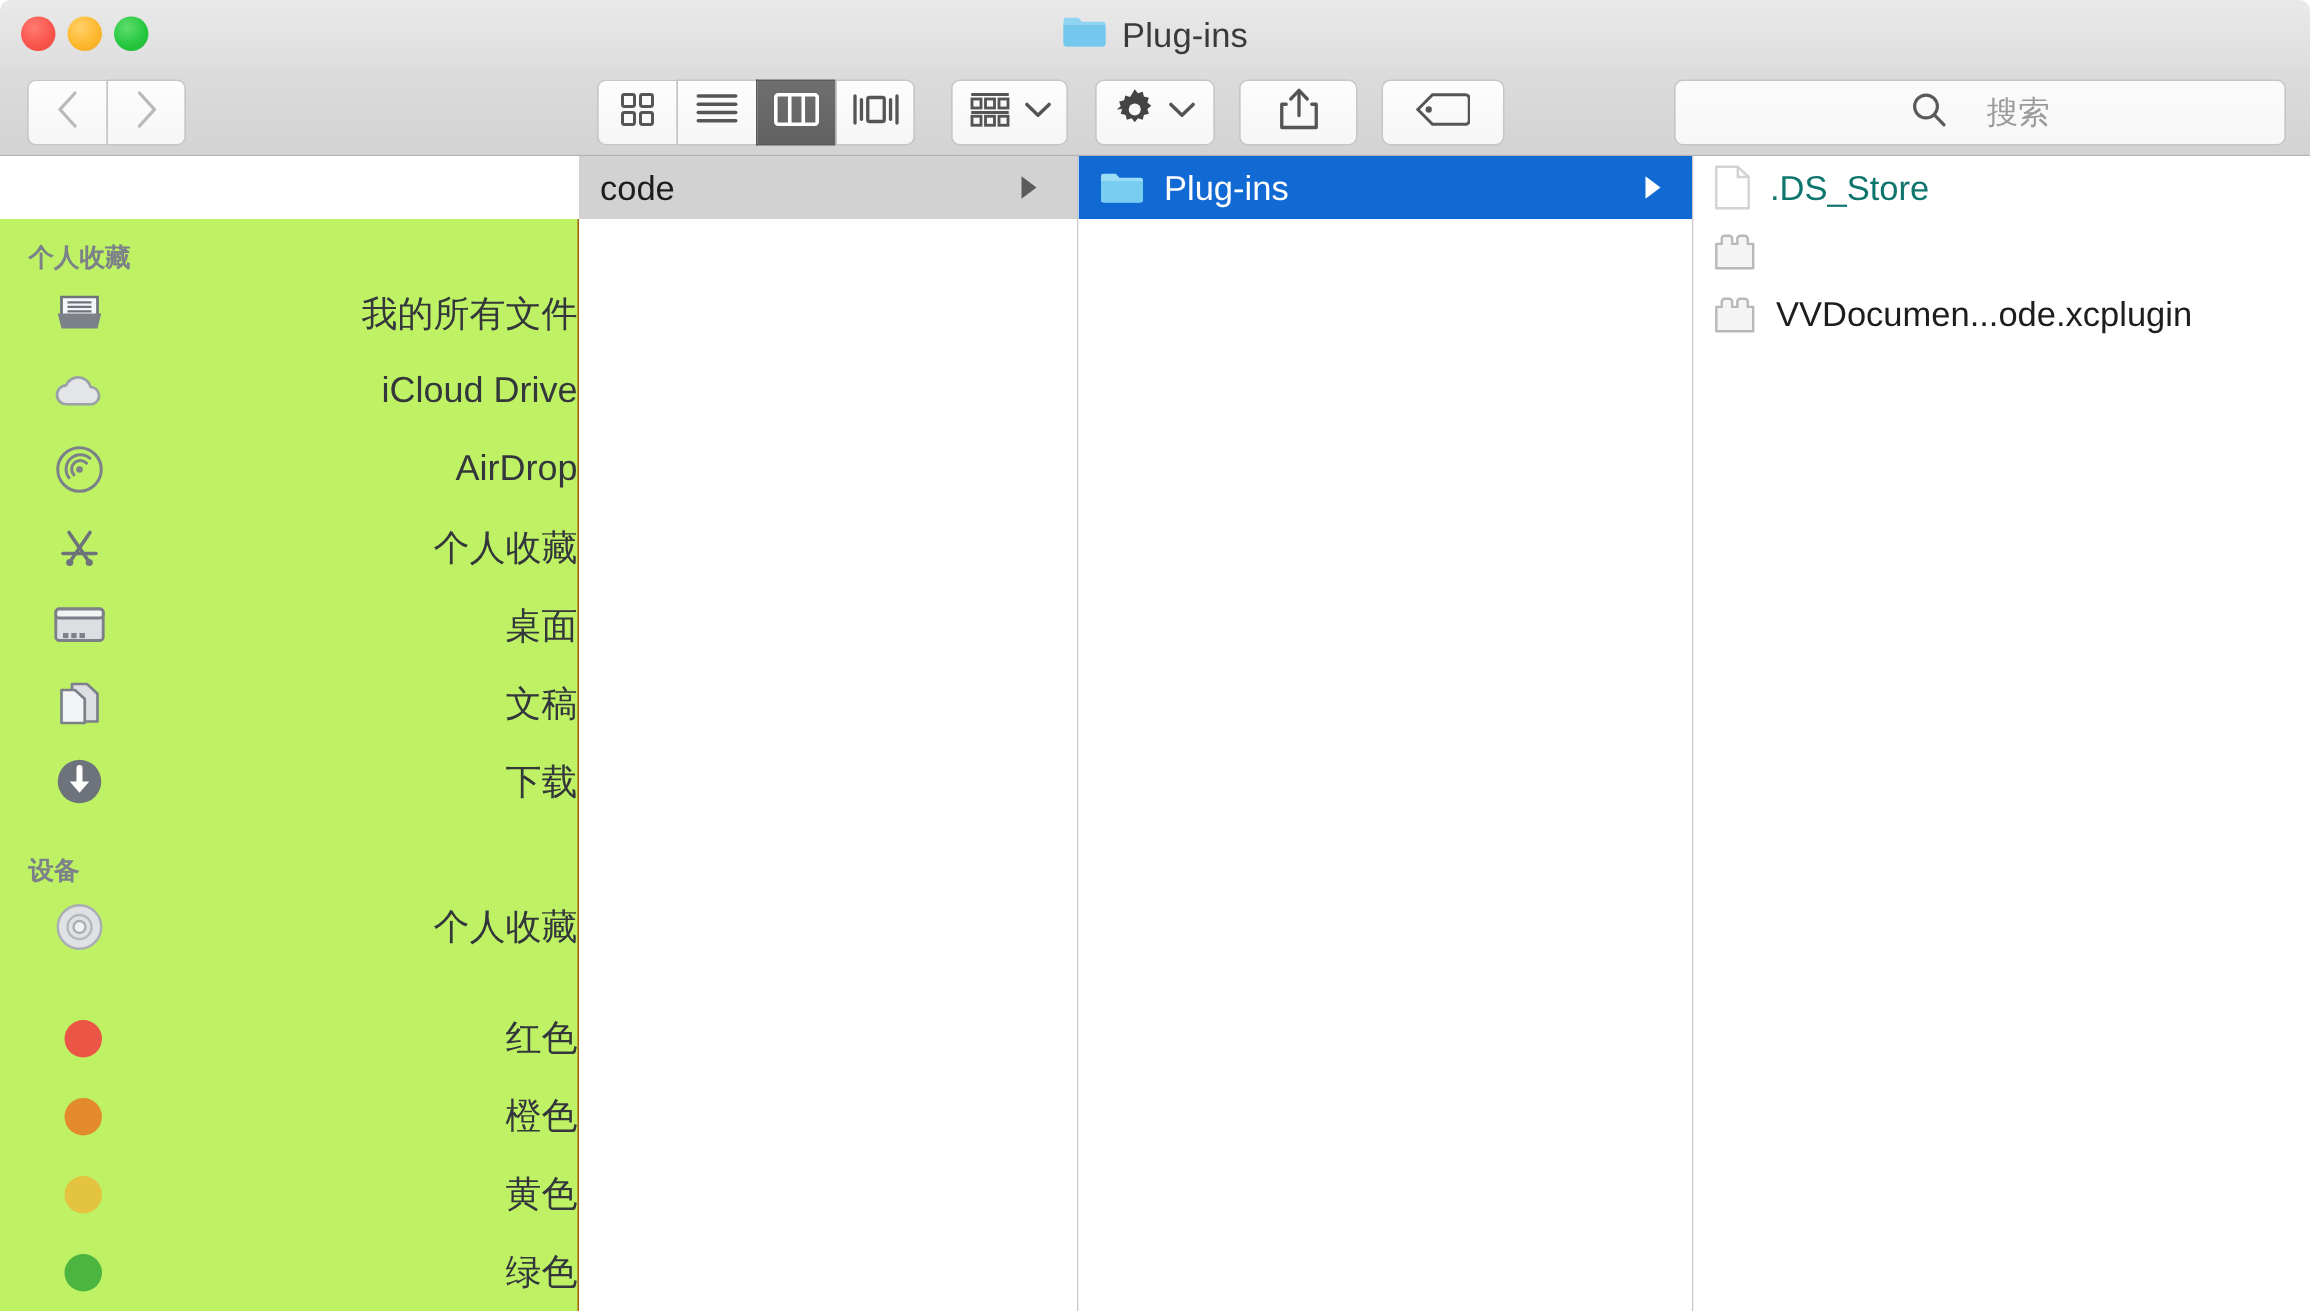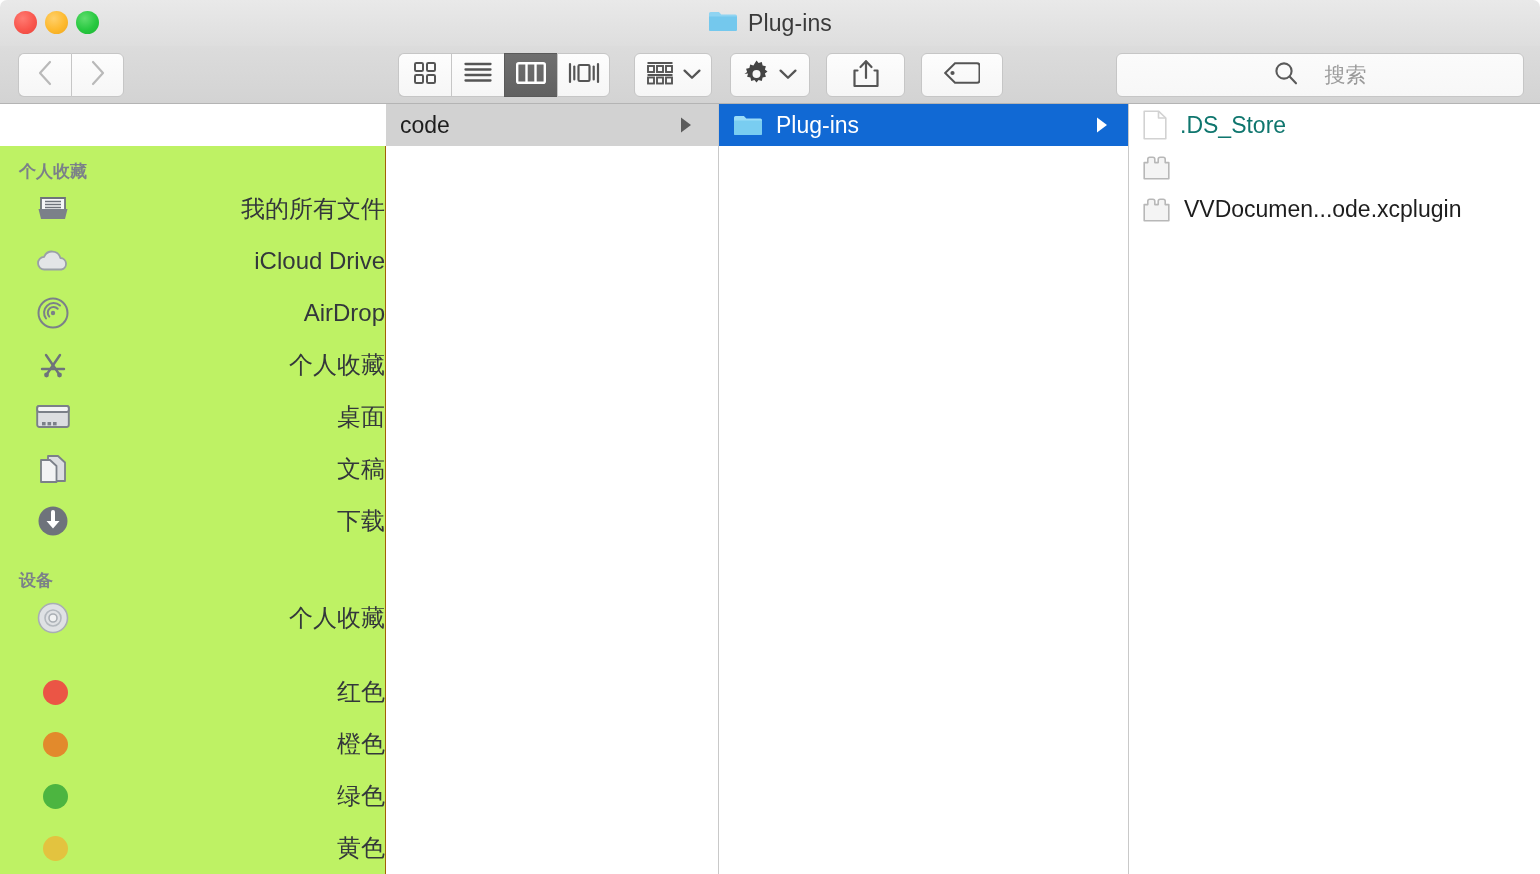--- a/index.html
+++ b/index.html
@@ -442,29 +442,29 @@
         <span class="sb-label">红色</span>
       </div>
       <div class="sb-row">
         <span class="sb-icon">
           <span class="tag-dot" style="background:#e28a2c"></span>
         </span>
         <span class="sb-label">橙色</span>
       </div>
       <div class="sb-row">
         <span class="sb-icon">
+          <span class="tag-dot" style="background:#e3c33f"></span>
+        </span>
+        <span class="sb-label">黄色</span>
+      </div>
+      <div class="sb-row">
+        <span class="sb-icon">
           <span class="tag-dot" style="background:#4cb540"></span>
         </span>
         <span class="sb-label">绿色</span>
-      </div>
-      <div class="sb-row">
-        <span class="sb-icon">
-          <span class="tag-dot" style="background:#e3c33f"></span>
-        </span>
-        <span class="sb-label">黄色</span>
       </div>
     </div>
 
     <div class="columns">
 
       <div class="col col-1">
         <div class="crow sel-inactive">
           <span class="cname">code</span>
           <span class="carrow" style="padding-right:14px">
             <svg width="15" height="18" viewBox="0 0 15 18">

